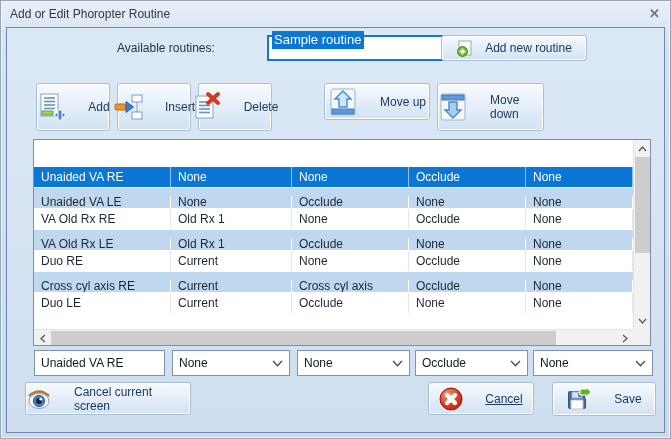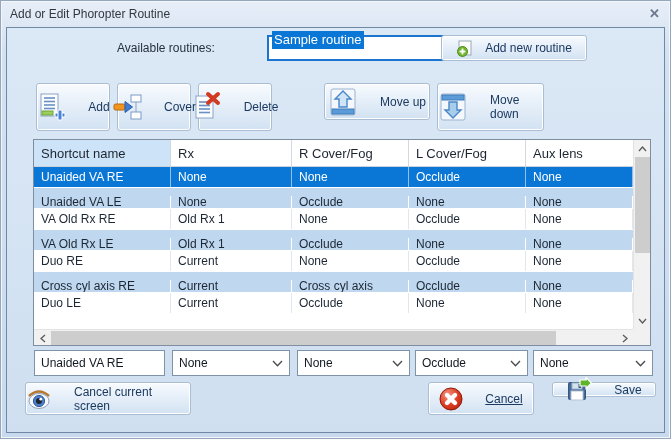--- a/index.html
+++ b/index.html
@@ -123,21 +123,21 @@
   }
   .ei0{ left:27px;  width:131px; }
   .ec0{ left:165px; width:118px; }
   .ec1{ left:290px; width:113px; }
   .ec2{ left:408px; width:113px; }
   .ec3{ left:526px; width:120px; }
 
   
   .btn-capture { left:18px;  top:354px; width:166px; height:33px; }
   .btn-cancel  { left:421px; top:354px; width:106px; height:33px;text-decoration:underline; }
-  .btn-save    { left:545px; top:354px; width:104px; height:15px; }
+  .btn-save    { left:545px; top:354px; width:104px; height:34px; }
 </style>
 </head>
 <body>
 
 <div class="dialog">
 
   <div class="titlebar">
     <span class="title">Add or Edit Phoropter Routine</span>
     <span class="close-x">✕</span>
   </div>
@@ -190,21 +190,21 @@
     <div class="btn btn-insert">
       <span class="ic">
         <svg width="30" height="32" viewBox="0 0 30 32">
           <line x1="24" y1="8" x2="24" y2="24" stroke="#9ab0c8" stroke-width="1.2"></line>
           <rect x="19" y="4" width="10" height="7" fill="#fdfdfd" stroke="#7a9cc8"></rect>
           <rect x="19" y="21" width="10" height="7" fill="#fdfdfd" stroke="#7a9cc8"></rect>
           <rect x="2" y="13" width="11" height="6" rx="1.5" fill="#f2951f" stroke="#b56a10"></rect>
           <polygon points="13,10.5 20.5,16 13,21.5" fill="#3f7ed2" stroke="#2c5ea6"></polygon>
         </svg>
       </span>
-      <span>Cover</span>
+      <span>Insert</span>
     </div>
 
     <div class="btn btn-delete">
       <span class="ic">
         <svg width="30" height="32" viewBox="0 0 30 32">
           <rect x="4" y="5" width="17" height="22" fill="#fbfcfe" stroke="#8aa3c6"></rect>
           <g stroke="#6a8fc4" stroke-width="1.6">
             <line x1="7" y1="11" x2="18" y2="11"></line>
               <line x1="7" y1="14.5" x2="18" y2="14.5"></line>
             <line x1="7" y1="18" x2="18" y2="18"></line>
@@ -235,27 +235,20 @@
         <svg width="30" height="30" viewBox="0 0 30 30">
           <rect x="3" y="2" width="24" height="26" rx="2" fill="#f4f8fc" stroke="#9ab4d2"></rect>
           <rect x="4" y="3" width="22" height="5" fill="#5a9bd8" stroke="#3f7cb8"></rect>
           <polygon points="15,26 7,18 11,18 11,10 19,10 19,18 23,18" fill="#a8cdeb" stroke="#4a86c8" stroke-width="1.4"></polygon>
         </svg>
       </span>
       <span>Move down</span>
     </div>
 
     <div class="table">
-      <div class="thead">
-        <div class="th first c0">Shortcut name</div>
-        <div class="th c1">Rx</div>
-        <div class="th c2">R Cover/Fog</div>
-        <div class="th c3">L Cover/Fog</div>
-        <div class="th c4">Aux lens</div>
-      </div>
 
       <div class="tbody">
 
         <div class="trow selected">
             <div class="tcell c0">Unaided VA RE</div>
             <div class="tcell c1">None</div>
             <div class="tcell c2">None</div>
             <div class="tcell c3">Occlude</div>
             <div class="tcell c4">None</div>
           </div>

